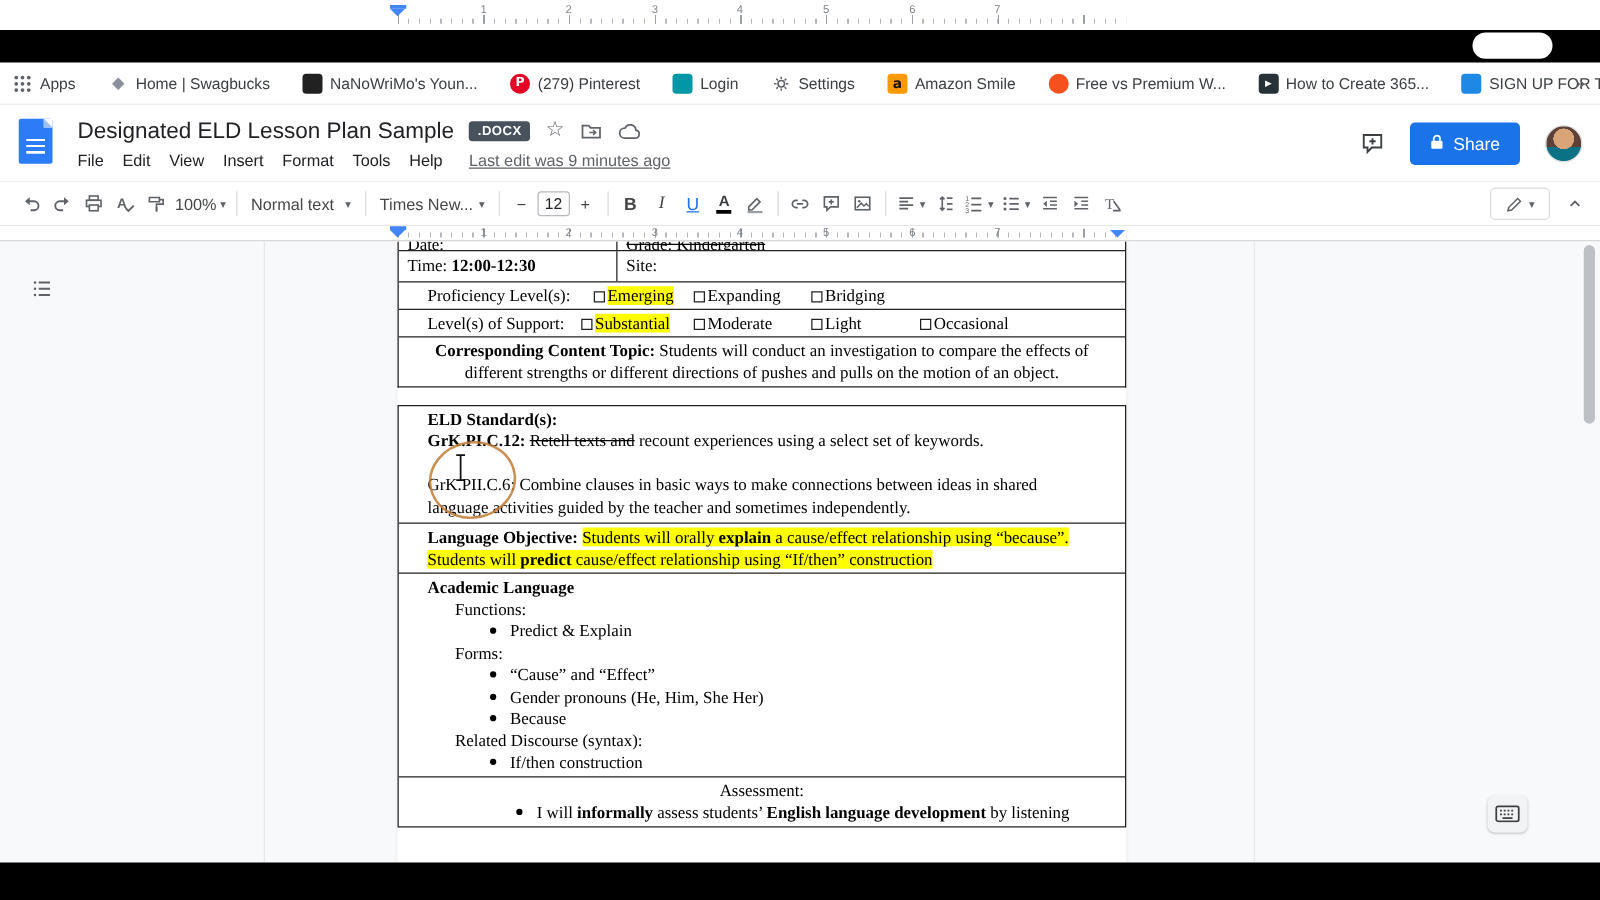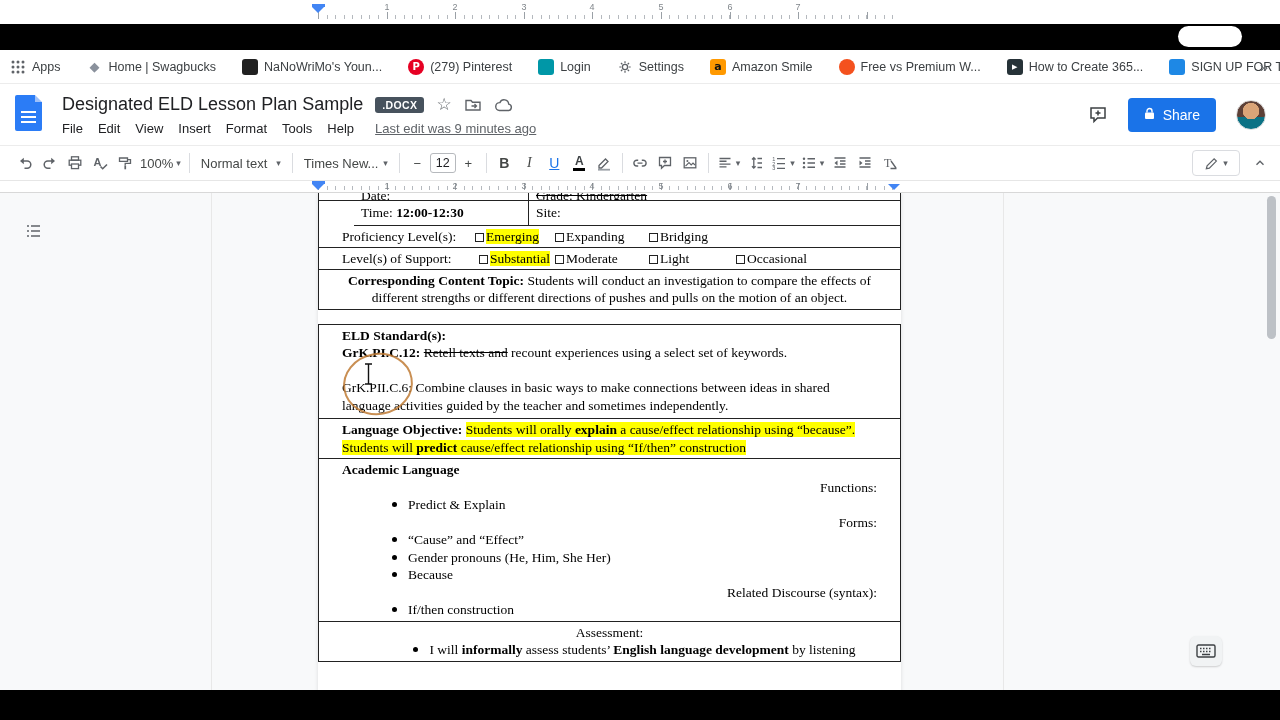--- a/index.html
+++ b/index.html
@@ -105,33 +105,33 @@
              box-shadow:0 1px 2px rgba(0,0,0,.18); cursor:pointer; }
 
   
   #page { position:absolute; left:318px; top:0; width:583px; min-height:527px; background:#fff;
           box-shadow:0 0 4px rgba(0,0,0,.12);
           font-family:"Liberation Serif", serif; font-size:13.5px; color:#000; line-height:17.5px; }
   .tbl { border:1px solid #222; border-top:none; }
   #tbl2 { border-top:1px solid #222; }
   .t-row { position:relative; border-bottom:1px solid #222; padding:2px 23px; }
   .t-row:last-child { border-bottom:none;text-align:center; }
-  .row-split { display:flex; padding:0;margin-left:35px; }
+  .row-split { display:flex; padding:0; }
   .cl { width:174px; padding:3px 7px; }
   .cr { flex:1; border-left:1px solid #222; padding:3px 7px; }
   #rowA { height:8px; overflow:hidden; padding:0; }
   #rowA .row-split { position:relative; top:-6px; }
   #rowA .cl, #rowA .cr { border-left-color:transparent; padding-top:0; padding-bottom:0; }
   #rowA .cr { border-left:1px solid #222; }
   .b { font-weight:bold; }
   .strike { text-decoration:line-through; }
   .hl { background:#ffff00; }
   .cb { display:inline-block; width:9px; height:9px; border:1px solid #222; margin-right:2px; vertical-align:-1px; }
   .opt { position:absolute; top:2px; white-space:nowrap; }
-  .ind1 { padding-left:22px;text-align:right; }
+  .ind1 { padding-left:22px; }
   .bullet-line { padding-left:50px; }
   .dot { display:inline-block; width:5px; height:5px; border-radius:50%; background:#000;
          margin-right:11px; vertical-align:2px; }
   .empty-line { height:17.5px; }
   #tbl-gap { height:14px; }
 
   
   #annotation { position:absolute; left:10px; top:140px; pointer-events:none; }
   #ibeam { position:absolute; left:46px; top:170px; pointer-events:none; }
 </style>
@@ -486,21 +486,21 @@
           </div>
         </div>
         <div class="t-row" style="height:22px">
           <span>Proficiency Level(s):</span>
           <span class="opt" style="left:156px"><span class="cb"></span><span class="hl">Emerging</span></span>
           <span class="opt" style="left:236px"><span class="cb"></span><span>Expanding</span></span>
           <span class="opt" style="left:330px"><span class="cb"></span><span>Bridging</span></span>
         </div>
         <div class="t-row" style="height:22px">
           <span>Level(s) of Support:</span>
-          <span class="opt" style="left:160px"><span class="cb"></span><span class="hl">Substantial</span></span>
+          <span class="opt" style="left:146px"><span class="cb"></span><span class="hl">Substantial</span></span>
           <span class="opt" style="left:236px"><span class="cb"></span><span>Moderate</span></span>
           <span class="opt" style="left:330px"><span class="cb"></span><span>Light</span></span>
           <span class="opt" style="left:417px"><span class="cb"></span><span>Occasional</span></span>
         </div>
         <div class="t-row">
           <span class="b">Corresponding Content Topic: </span><span>Students will conduct an investigation to compare the effects of different strengths or different directions of pushes and pulls on the motion of an object.</span>
         </div>
       </div>
 
       <div id="tbl-gap"></div>

